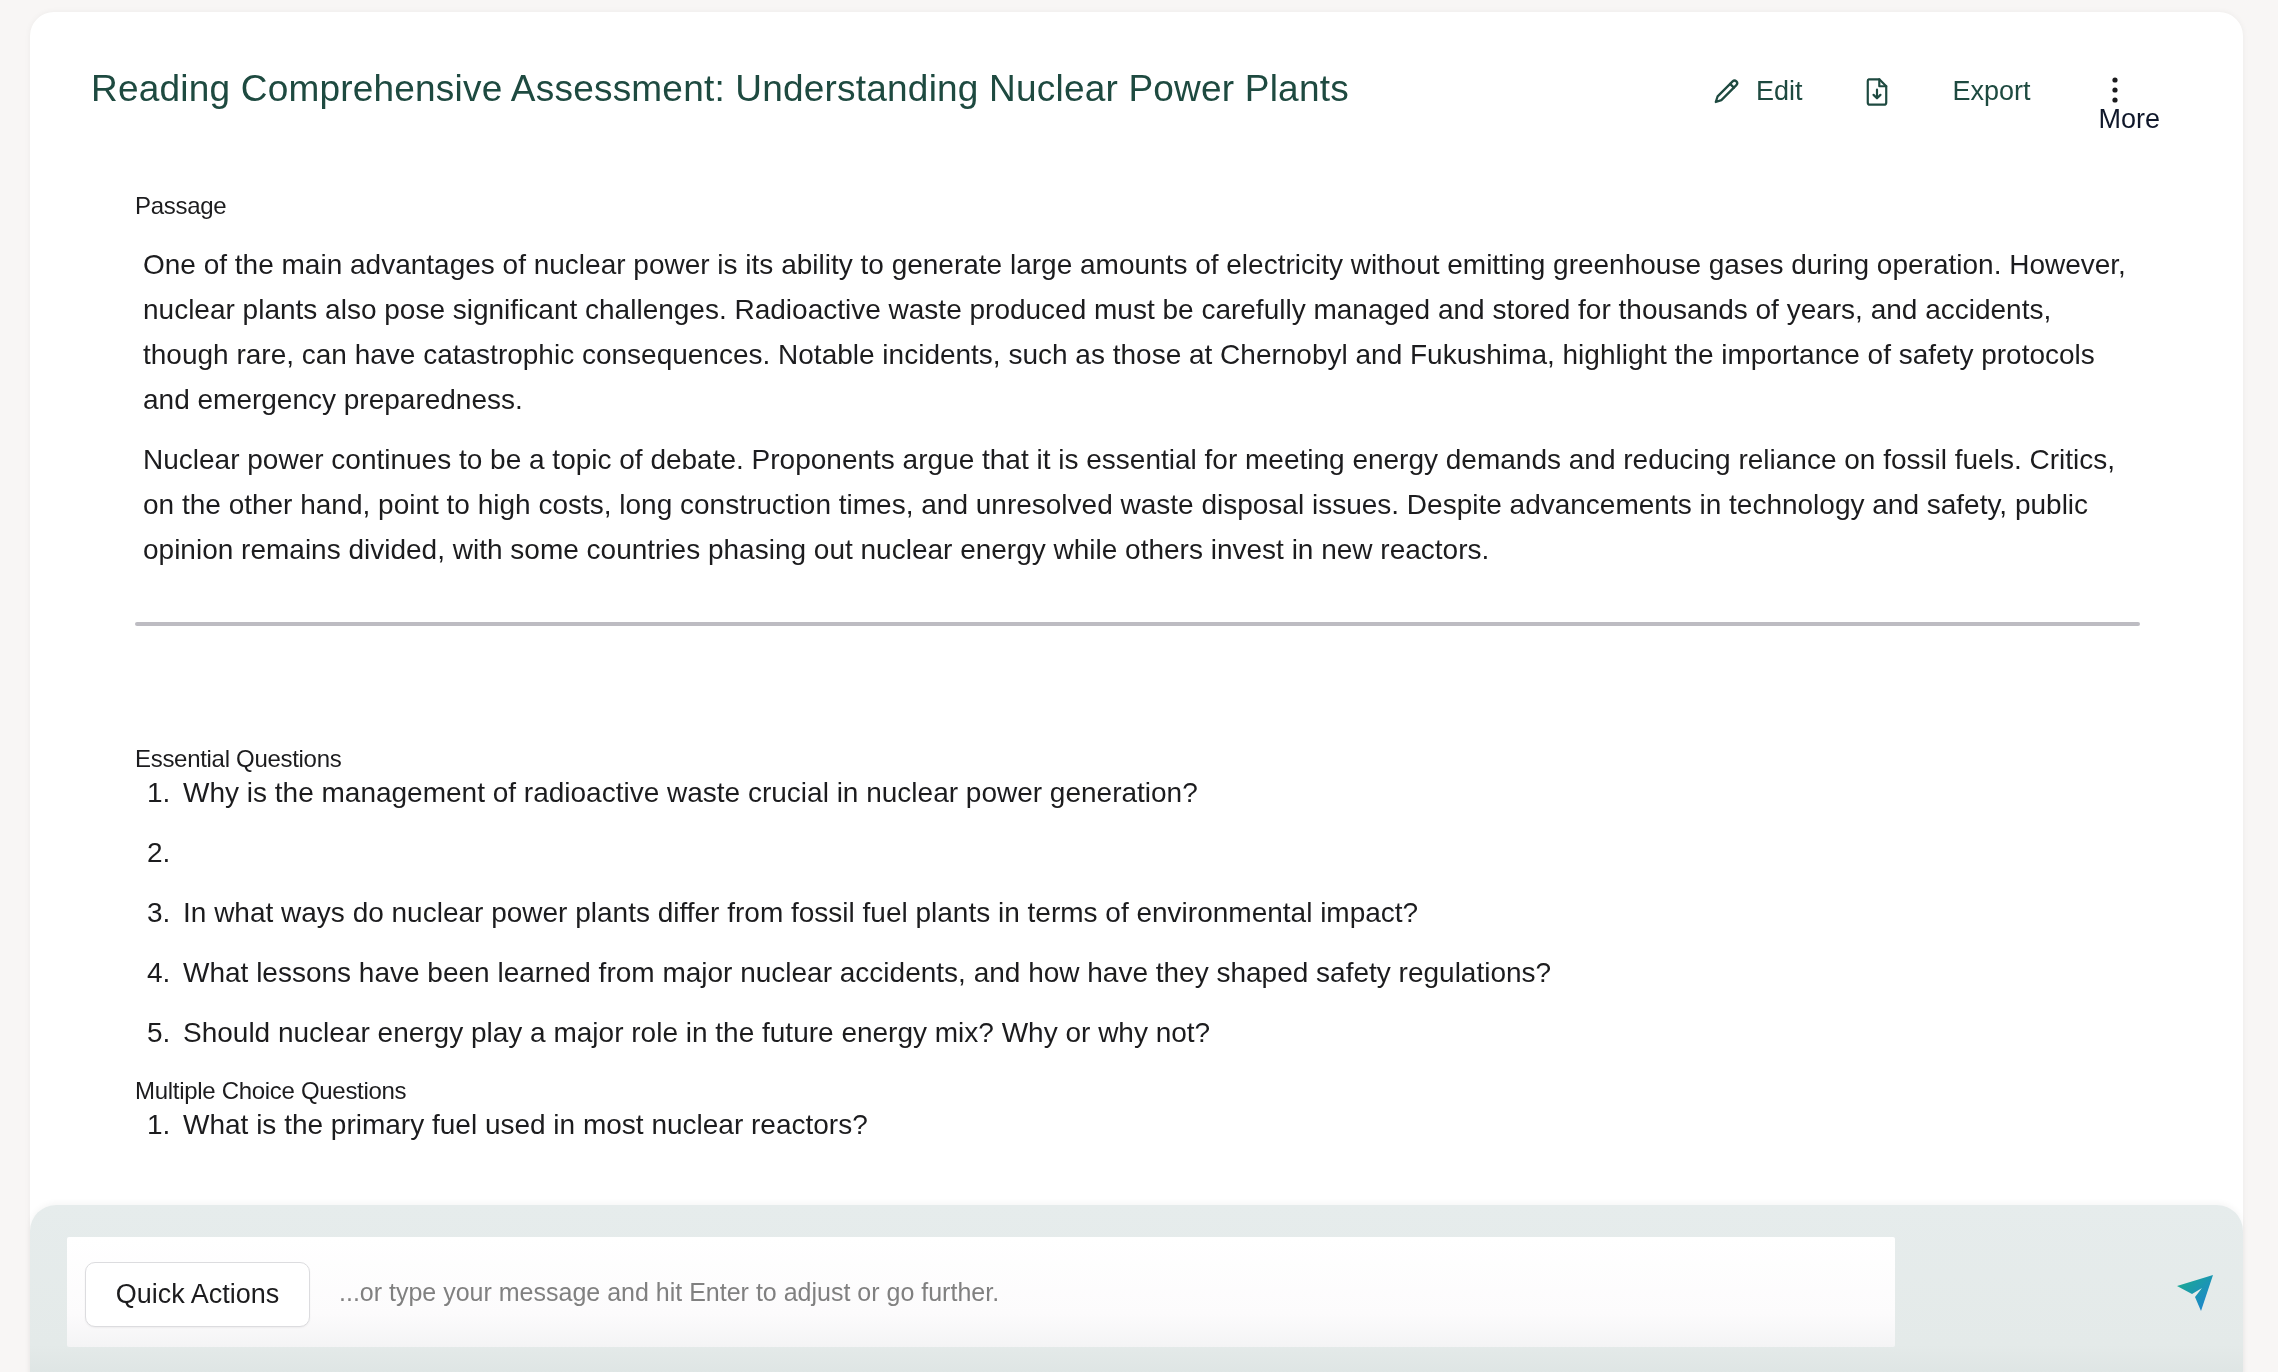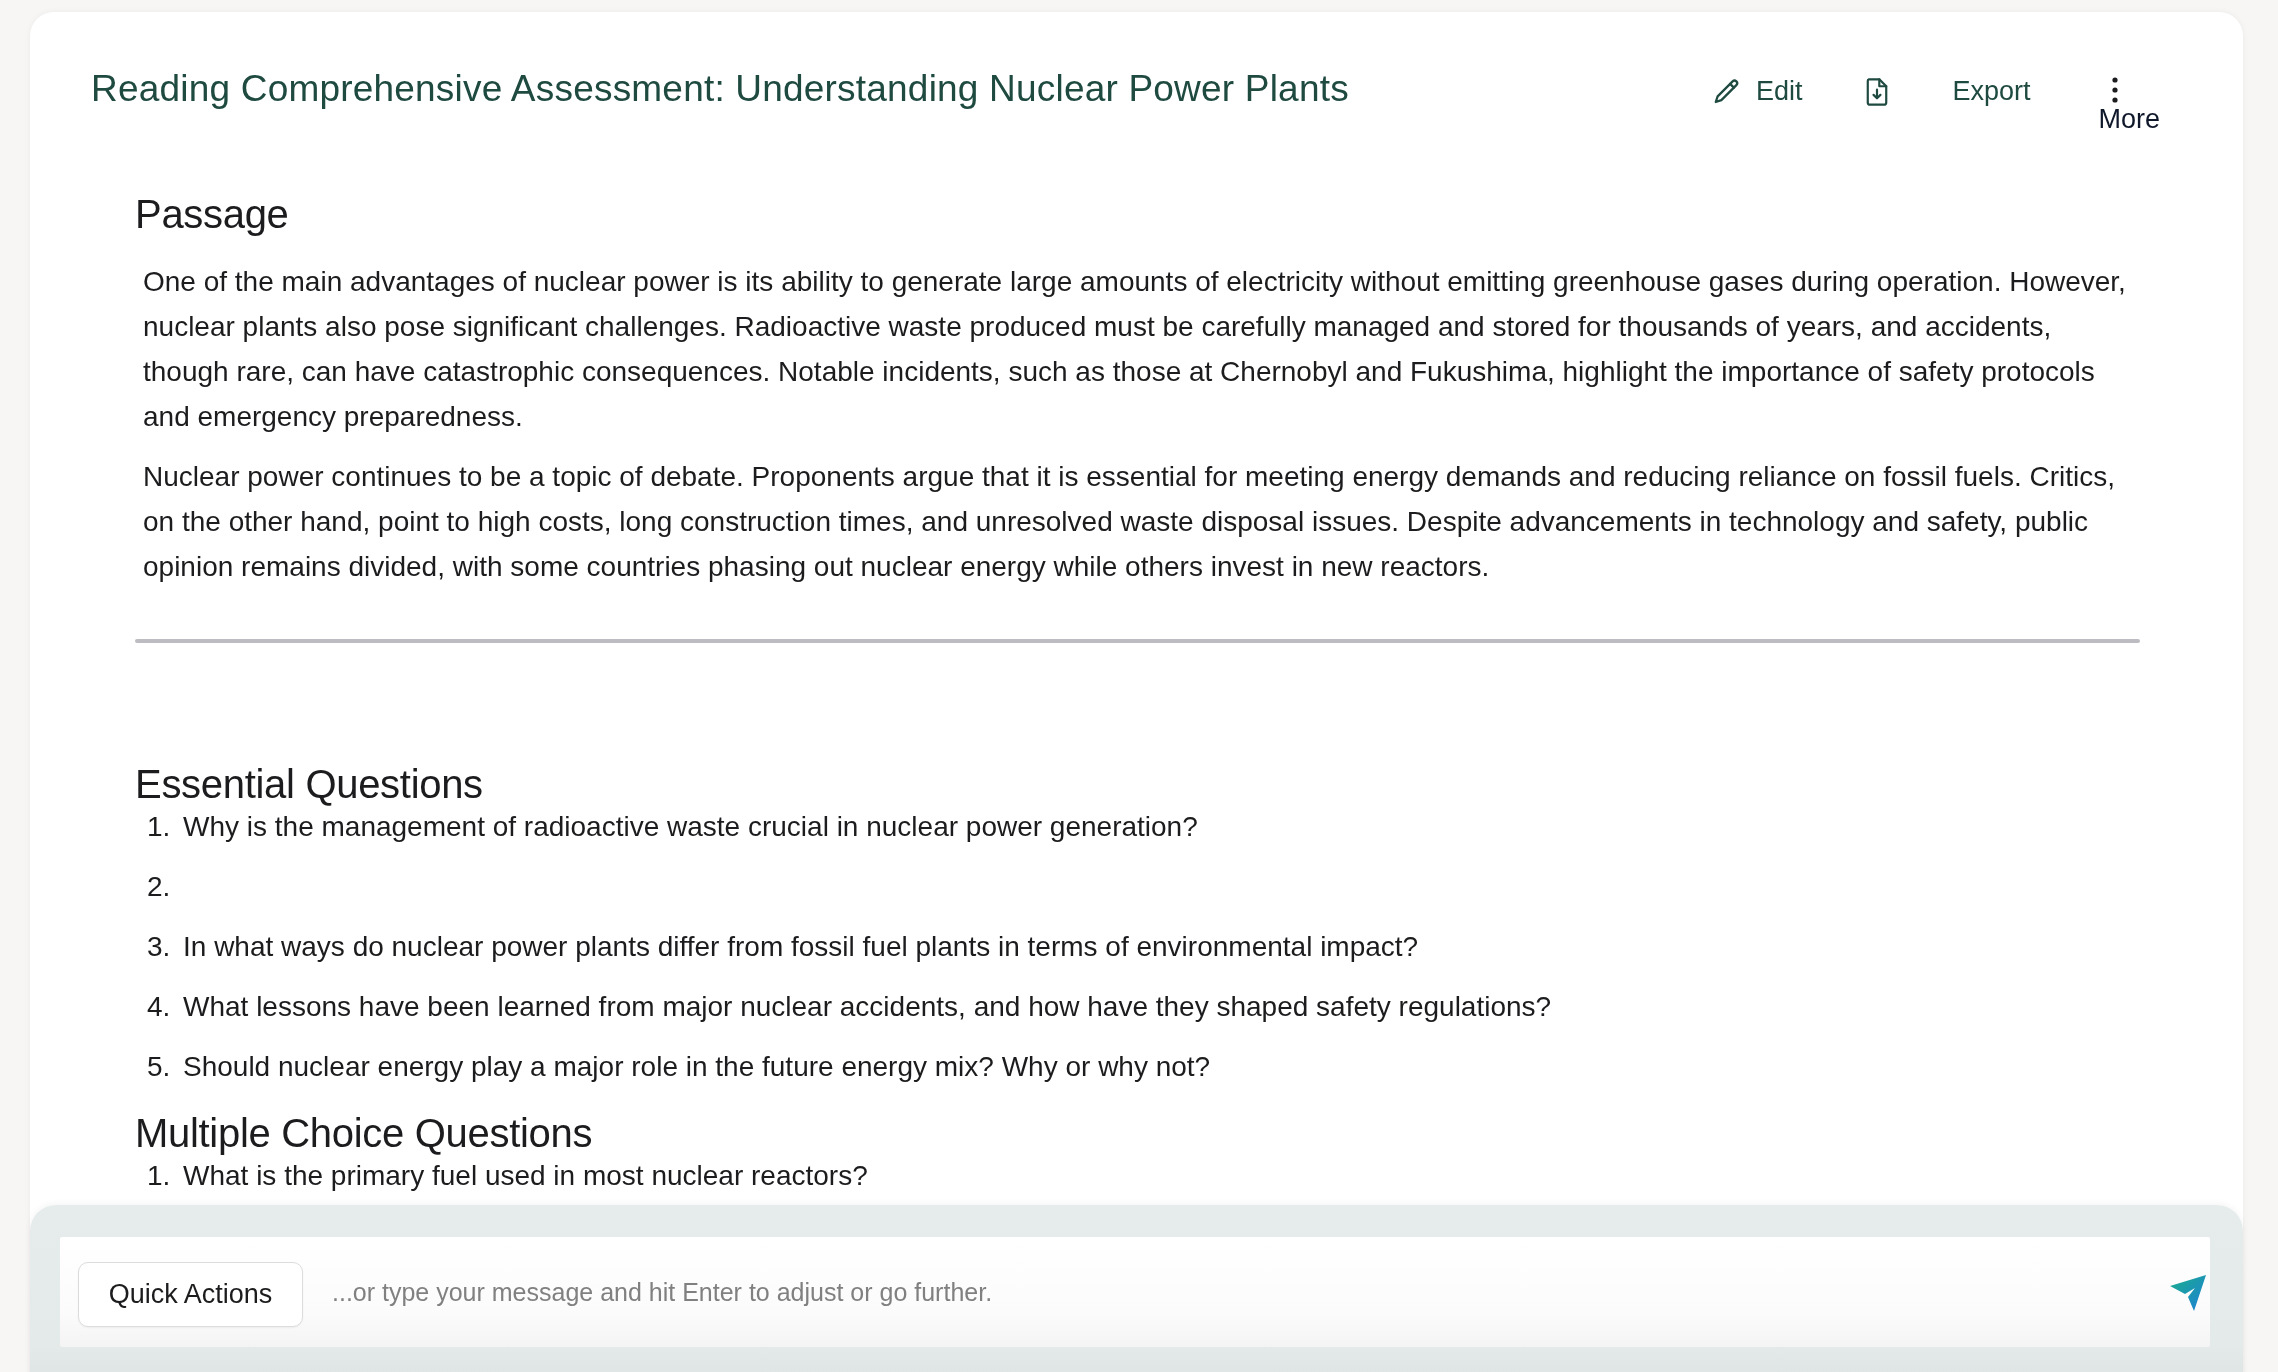--- a/index.html
+++ b/index.html
@@ -64,21 +64,21 @@
 
     .content {
       position: absolute;
       left: 105px;
       top: 160px;
       width: 2005px;
     }
     h2 {
       margin: 0;
       font-weight: normal;
-      font-size: 40px;
+      font-size: 24px;
       color: #1c1c1e;
       letter-spacing: -0.3px;
     }
     .passage-title { margin-top: 20px; }
     .para {
       margin: 8px;
       font-size: 28px;
       line-height: 45px;
       color: #1c1c1e;
     }
@@ -114,23 +114,23 @@
       left: 30px;
       top: 1205px;
       width: 2213px;
       height: 200px;
       background: linear-gradient(180deg, #e6ecec 0%, #e4eae9 70%, #d8e0df 100%);
       border-radius: 26px 26px 0 0;
       box-shadow: 0 -2px 6px rgba(0,0,0,0.04);
     }
     .composer-inner {
       position: absolute;
-      left: 30px;
+      left: 37px;
       top: 32px;
-      width: 2150px;
+      width: 1828px;
       height: 110px;
       background: linear-gradient(180deg, #ffffff 0%, #fcfbfc 70%, #f4f4f5 100%);
       border-radius: 2px;
     }
     .quick-btn {
       position: absolute;
       left: 18px;
       top: 25px;
       width: 225px;
       height: 65px;

